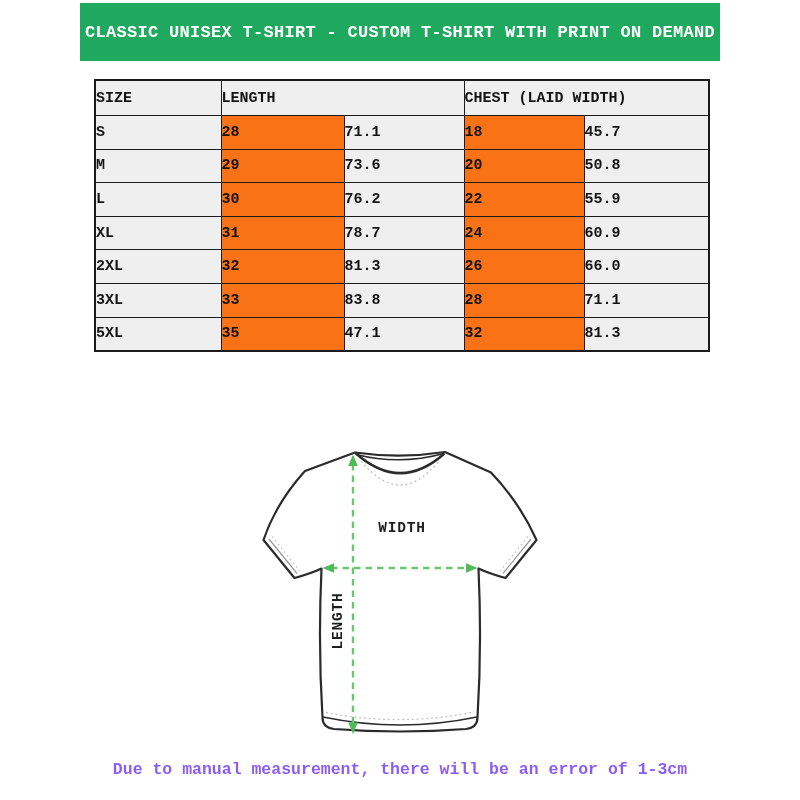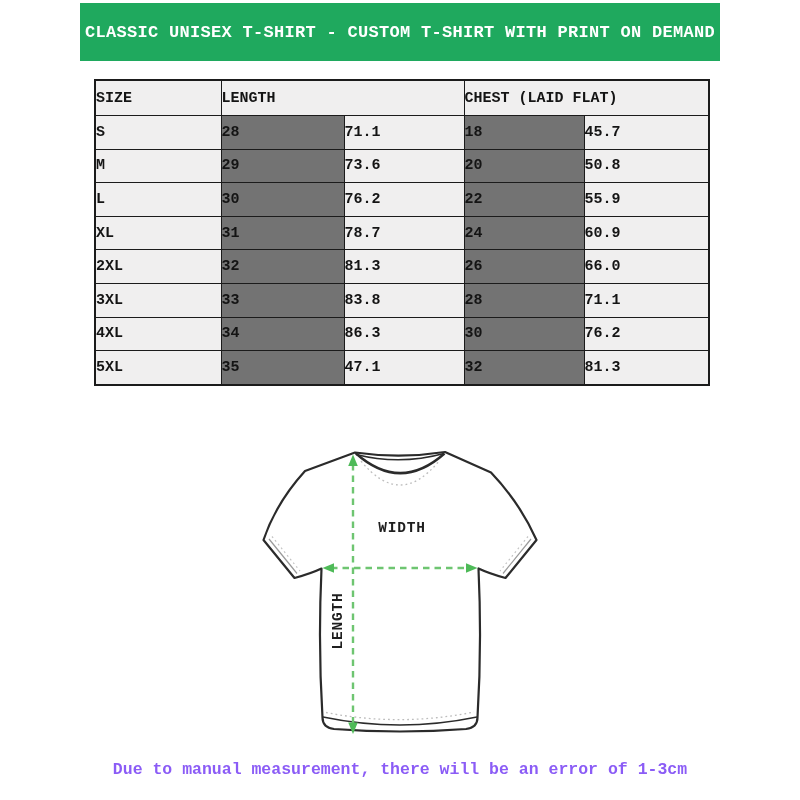--- a/index.html
+++ b/index.html
@@ -12,21 +12,21 @@
   .banner span{color:#ffffff;font-size:17px;font-weight:700;letter-spacing:.3px;white-space:nowrap;}
 
   
   table.size-chart{position:absolute;left:94px;top:79px;width:614px;
           border-collapse:collapse;table-layout:fixed;
           border:2px solid #1b1b1b;}
   table.size-chart th, table.size-chart td{
           border:1.5px solid #1b1b1b;text-align:left;vertical-align:middle;
           font-size:15px;font-weight:700;color:#141414;padding:0;}
   table.size-chart th{height:34px;background:#f0efef;}
-  table.size-chart td{height:32.6px;background:#737373;}
+  table.size-chart td{height:32.6px;background:#f97316;}
   table.size-chart td.shade{background:#f0efef;}
 
   
   .shirt-wrap{position:absolute;left:248px;top:440px;width:304px;height:310px;}
   .shirt-wrap svg{display:block;width:304px;height:310px;}
   .dim-label{position:absolute;color:#1f1f1f;font-size:14.5px;font-weight:700;
           letter-spacing:.8px;text-align:center;white-space:nowrap;}
   .width-label{left:342px;top:520px;width:120px;}
   .length-label{left:288px;top:611px;width:100px;height:20px;line-height:20px;
           transform:rotate(-90deg);transform-origin:50% 50%;}
@@ -49,21 +49,21 @@
       <col style="width:126px">
         <col style="width:123px">
         <col style="width:120px">
       <col style="width:120px">
         <col style="width:125px">
     </colgroup>
     <thead>
       <tr>
         <th>SIZE</th>
         <th colspan="2">LENGTH</th>
-        <th colspan="2">CHEST (LAID FLAT)</th>
+        <th colspan="2">CHEST (LAID WIDTH)</th>
       </tr>
     </thead>
     <tbody>
         <tr>
           <td class="shade">S</td>
           <td>28</td>
           <td class="shade">71.1</td>
           <td>18</td>
           <td class="shade">45.7</td>
         </tr>
@@ -94,27 +94,20 @@
           <td class="shade">81.3</td>
           <td>26</td>
           <td class="shade">66.0</td>
         </tr>
         <tr>
           <td class="shade">3XL</td>
           <td>33</td>
           <td class="shade">83.8</td>
           <td>28</td>
           <td class="shade">71.1</td>
-        </tr>
-        <tr>
-          <td class="shade">4XL</td>
-          <td>34</td>
-          <td class="shade">86.3</td>
-          <td>30</td>
-          <td class="shade">76.2</td>
         </tr>
         <tr>
           <td class="shade">5XL</td>
           <td>35</td>
           <td class="shade">47.1</td>
           <td>32</td>
           <td class="shade">81.3</td>
         </tr>
       </tbody>
   </table>

